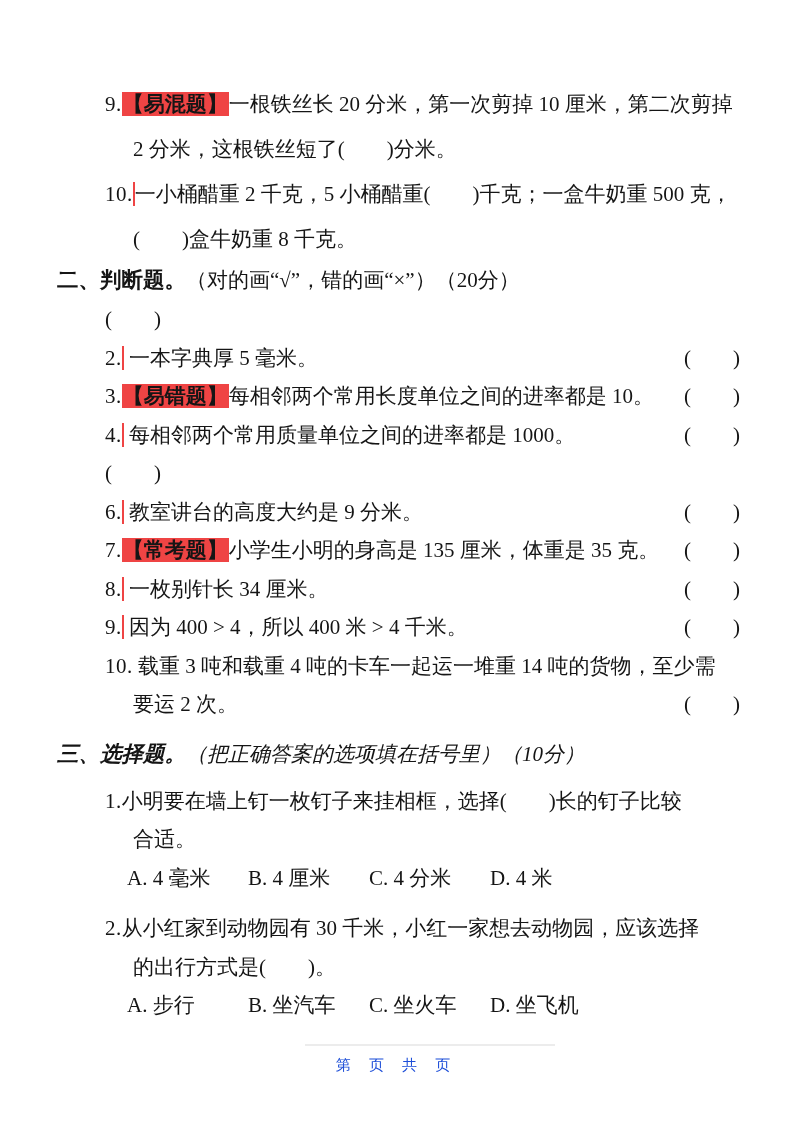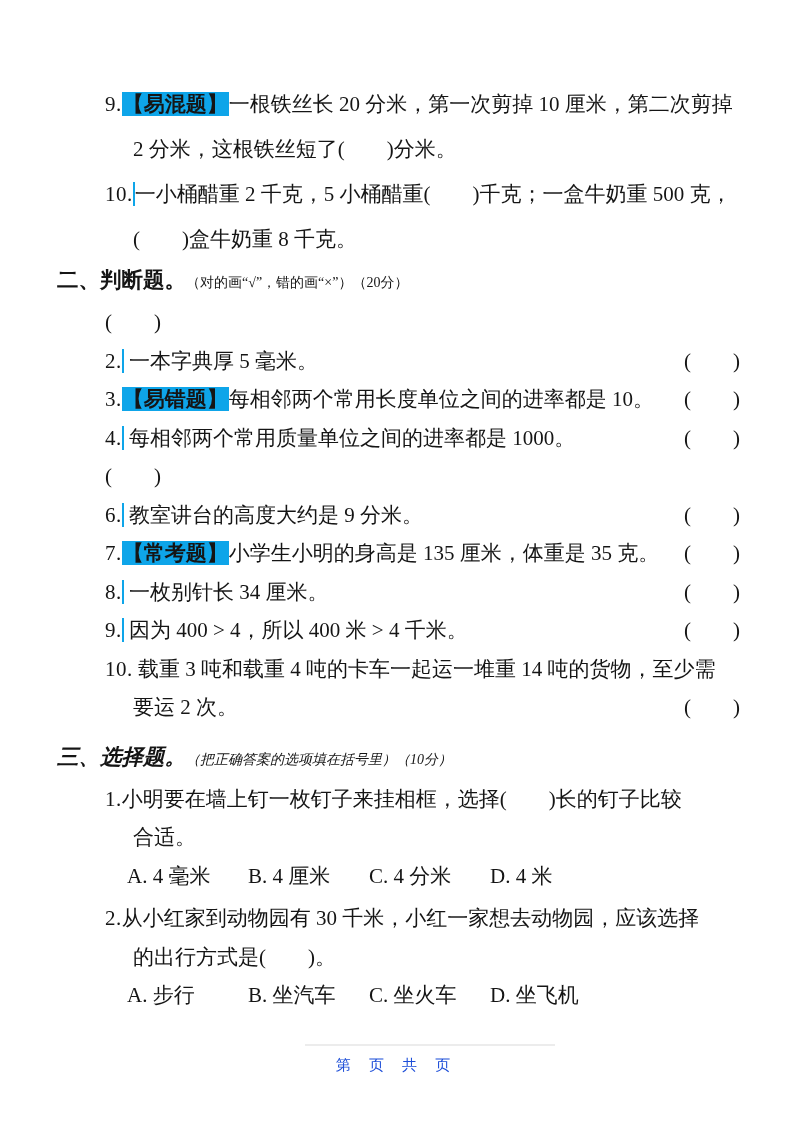--- a/index.html
+++ b/index.html
@@ -11,41 +11,41 @@
     position:relative;
     overflow:hidden;
   }
   .content { padding-top:82px; }
 
   
   .s1-line { margin-left:105px; font-size:21px; line-height:45px; white-space:nowrap; }
   .s1-cont { margin-left:133px; }
 
   .qnum { letter-spacing:0.5px; }
-  .tag { font-weight:bold; background:#0ea5e9; padding:0 1px; }
+  .tag { font-weight:bold; background:#ef4444; padding:0 1px; }
 
   
   .sec-heading { margin-left:57px; font-size:21.5px; line-height:32px; white-space:nowrap; margin-top:2px; }
   .sec-title { font-weight:bold; }
-  .sec-note { font-size:14px; }
+  .sec-note { font-size:21px; }
 
   
   .jlist { margin-top:4px; }
   .jitem {
     display:flex; justify-content:space-between;
     margin-left:105px; margin-right:53px;
     font-size:21px; line-height:38.5px; white-space:nowrap;
   }
   .jitem .jtext { white-space:nowrap; }
   .jitem.cont { margin-left:133px; }
   .jline-full { margin-left:105px; margin-right:20px; font-size:21px; line-height:38.5px; white-space:nowrap; }
   .paren { white-space:pre; }
 
   
-  .clist { margin-top:4px; }
+  .clist { margin-top:12px; }
   .cline { margin-left:105px; font-size:21px; line-height:38.5px; white-space:nowrap; }
   .cline.cont { margin-left:133px; }
   .opts { display:flex; margin-left:127px; font-size:21px; line-height:38.5px; }
   .opt { width:121px; white-space:nowrap;font-family:Liberation Serif, serif; }
   .opt:last-child { width:auto; }
 
   
   .footer-line {
     position:absolute; top:1044px; left:305px; width:250px; height:2px;
     background:#ececec;

